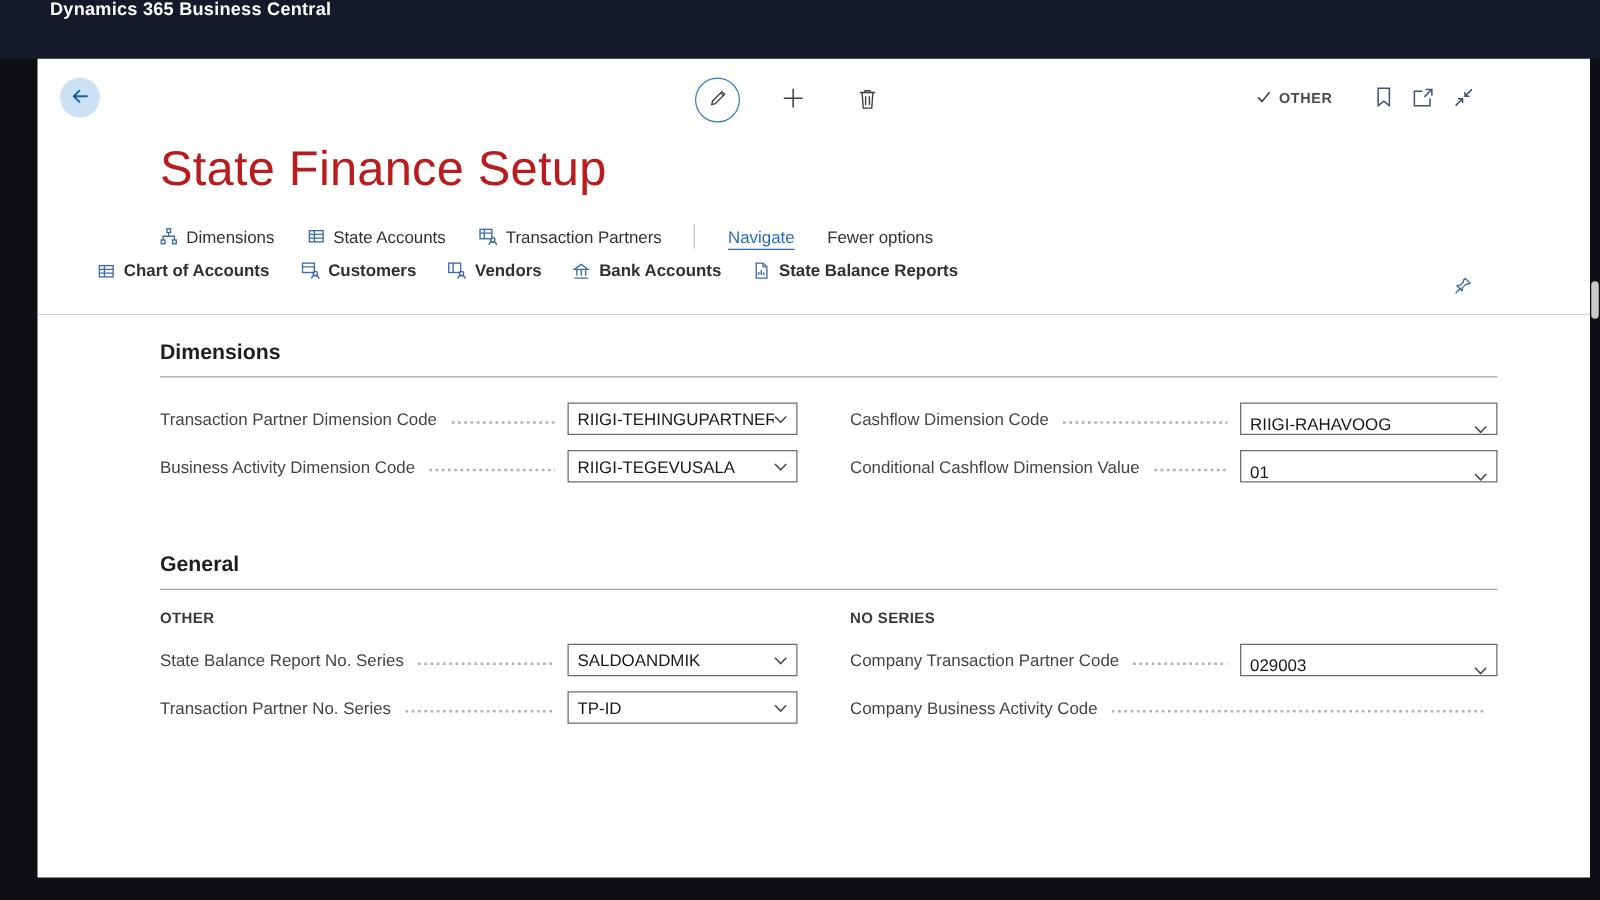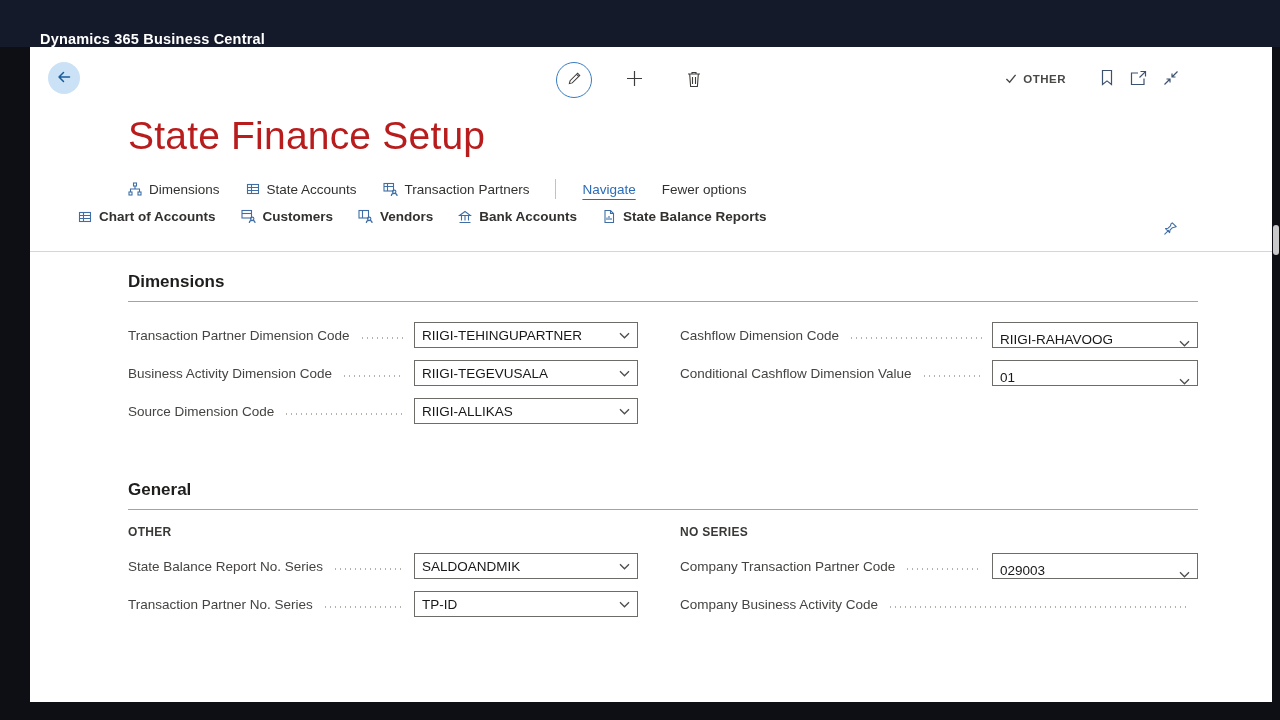--- a/index.html
+++ b/index.html
@@ -5,21 +5,21 @@
   * { box-sizing: border-box; }
   html,body { margin:0; padding:0; }
   body {
     width:1280px; height:720px; position:relative; overflow:hidden;
     background:#0d0f14;
     font-family:"Liberation Sans", sans-serif;
   }
   
   .topbar {
     position:absolute; top:0; left:0; width:1280px; height:47px;
-    background:#151a2b; display:flex; align-items:flex-end; padding-left:40px;
+    background:#151a2b; display:flex; align-items:flex-start; padding-left:40px;
   }
   .topbar-title { color:#ffffff; font-size:14.5px; font-weight:700; letter-spacing:.2px; }
 
   
   .card {
     position:absolute; left:30px; top:47px; width:1242px; height:655px;
     background:#ffffff; overflow:hidden;
   }
 
   
@@ -73,21 +73,21 @@
   .section--general .fields { margin-top:14px; }
 
   .field { display:flex; align-items:center; height:26px; margin-bottom:12px; }
   .flabel { font-size:13.5px; color:#454442; white-space:nowrap; }
   .leader {
     flex:1; height:2px; margin:6px 10px 0 10px;
     background-image:radial-gradient(circle, #b5b2ae 1px, transparent 1.1px);
     background-size:5px 2px; background-repeat:repeat-x; background-position:left center;
   }
   .combo {
-    width:224px; height:26px; border:1px solid #6e6c69; background:#ffffff;
+    width:184px; height:26px; border:1px solid #6e6c69; background:#ffffff;
     display:flex; align-items:center; padding:0 7px; flex:none; cursor:pointer;
   }
   .col-right .combo { width:206px;align-items:flex-end; }
   .cval { flex:1; font-size:13.5px; color:#181818; white-space:nowrap; overflow:hidden; }
   .chev { display:flex; align-items:center; color:#4f4d4a; }
 
   
   .scroll-thumb {
     position:absolute; right:1px; top:225px; width:6px; height:30px;
     background:#c9c9c9; border-radius:3px;
@@ -298,32 +298,20 @@
           <span class="leader"></span>
           <div class="combo">
             <span class="cval">RIIGI-TEGEVUSALA</span>
             <span class="chev">
                 <svg width="11" height="7" viewBox="0 0 11 7">
                   <path d="M1 1.2 5.5 5.8 10 1.2" fill="none" stroke="currentColor" stroke-width="1.3"></path>
                 </svg>
               </span>
           </div>
         </div>
-        <div class="field">
-          <span class="flabel">Source Dimension Code</span>
-          <span class="leader"></span>
-          <div class="combo">
-            <span class="cval">RIIGI-ALLIKAS</span>
-            <span class="chev">
-                <svg width="11" height="7" viewBox="0 0 11 7">
-                  <path d="M1 1.2 5.5 5.8 10 1.2" fill="none" stroke="currentColor" stroke-width="1.3"></path>
-                </svg>
-              </span>
-          </div>
-        </div>
       </div>
       <div class="col col-right">
         <div class="field">
           <span class="flabel">Cashflow Dimension Code</span>
           <span class="leader"></span>
           <div class="combo">
             <span class="cval">RIIGI-RAHAVOOG</span>
             <span class="chev">
                 <svg width="11" height="7" viewBox="0 0 11 7">
                   <path d="M1 1.2 5.5 5.8 10 1.2" fill="none" stroke="currentColor" stroke-width="1.3"></path>

